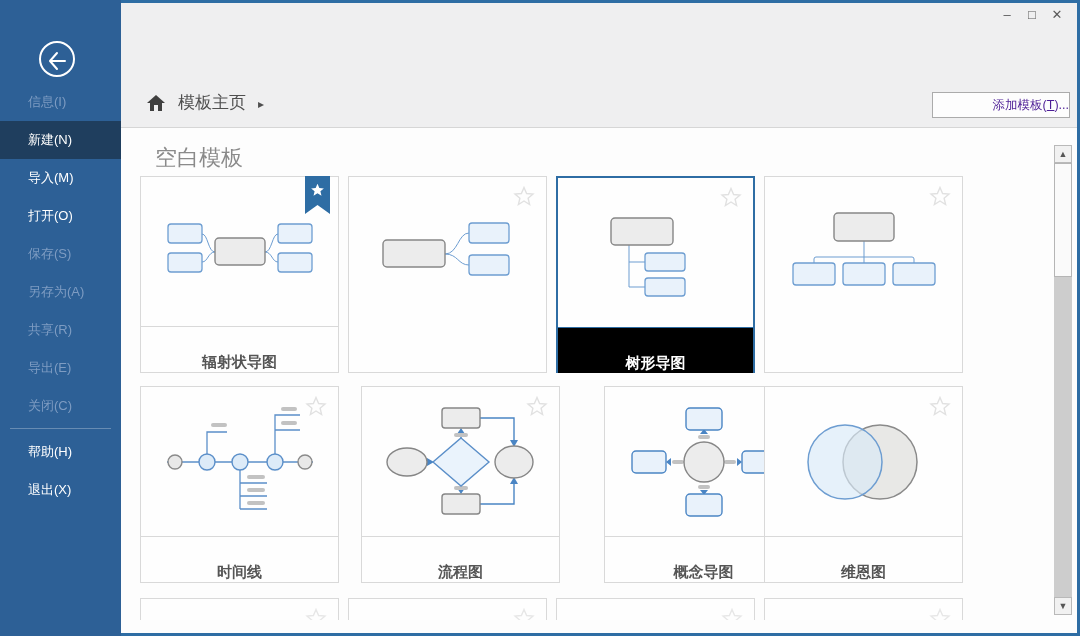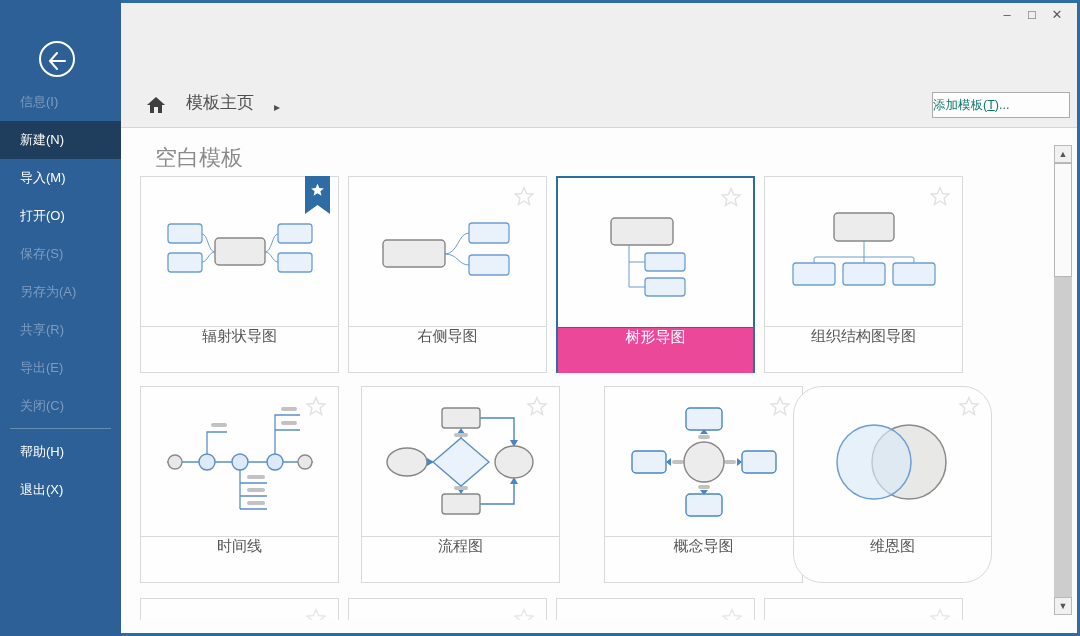--- a/index.html
+++ b/index.html
@@ -6,51 +6,51 @@
   html,body { background:#888; }
   body { font-family:"Liberation Sans","DejaVu Sans",sans-serif; }
 
   .window { position:relative; width:1080px; height:636px; background:#2e6da4; overflow:hidden; }
 
   
   .sidebar { position:absolute; left:0; top:0; width:121px; height:636px; background:#2d6096; z-index:3; }
   .back-btn { position:absolute; left:39px; top:41px; width:36px; height:36px; border:2px solid #fff; border-radius:50%; cursor:pointer; }
   .back-btn svg { display:block; margin:7px auto; }
   .sb-list { position:absolute; left:0; top:83px; width:121px; }
-  .sb-item { height:38px; line-height:38px; padding-left:20px; font-size:13px; color:#fff; cursor:pointer; white-space:nowrap; }
+  .sb-item { height:38px; line-height:38px; padding-left:28px; font-size:13px; color:#fff; cursor:pointer; white-space:nowrap; }
   .sb-item.disabled { color:#7e9cc2; }
   .sb-item.selected { background:#1f3e5e; }
   .sb-divider { height:1px; background:rgba(255,255,255,0.28); margin:3px 10px 4px 10px; }
 
   
   .main { position:absolute; left:121px; top:3px; right:3px; bottom:3px; background:#fdfdfd; z-index:2; }
 
   .topbar { position:absolute; left:0; top:0; right:0; height:125px; background:#efeff0; border-bottom:1px solid #d6d6d6; }
   .win-title { position:absolute; left:0; right:0; top:14px; text-align:center; font-family:"DejaVu Sans Mono","Liberation Mono",monospace; font-size:12px; color:#3d3d3d; }
   .win-controls { position:absolute; right:10px; top:2px; display:flex; gap:5px; }
   .win-controls span { width:20px; height:20px; line-height:20px; text-align:center; font-size:13px; color:#5a5a5a; cursor:pointer; }
 
-  .header-row { position:absolute; left:25px; top:88px; display:flex; align-items:flex-end; gap:20px; }
+  .header-row { position:absolute; left:25px; top:88px; display:flex; align-items:center; gap:12px; }
   .home-icon svg { display:block; }
   .breadcrumb-text { font-size:17px; color:#4f4f4f; }
   .breadcrumb-arrow { font-size:12px; color:#4f4f4f; padding-top:2px; }
 
-  .add-btn { position:absolute; right:7px; top:89px; width:138px; height:26px; background:#fdfdfd; border:1px solid #ababab; font-size:12.5px; color:#0f766e; text-align:left; line-height:24px; cursor:pointer; }
+  .add-btn { position:absolute; right:7px; top:89px; width:138px; height:26px; background:#fdfdfd; border:1px solid #ababab; font-size:12.5px; color:#4c1d95; text-align:right; line-height:24px; cursor:pointer; }
   .add-btn .mn { text-decoration:underline; }
 
   .content { position:absolute; left:0; top:126px; right:0; bottom:13px; overflow:hidden; background:#fdfdfd; }
   .section-title { position:absolute; left:34px; top:14px; font-size:22px; color:#8a8a8a; }
 
   
   .card { position:absolute; width:199px; height:197px; background:#fefefe; border:1px solid #d9d9d9; cursor:pointer; }
   .card .thumb { position:relative; height:149px; }
   .card .thumb > svg.art { position:absolute; left:50%; top:50%; transform:translate(-50%,-50%); }
-  .card .card-label { height:46px; border-top:1px solid #d9d9d9; display:flex; align-items:flex-start; justify-content:center; font-size:15px; color:#555; }
+  .card .card-label { height:46px; border-top:1px solid #d9d9d9; display:flex; align-items:flex-end; justify-content:center; font-size:15px; color:#555;font-weight:bold; }
   .card.selected { border:2px solid #2e6da4; }
-  .card.selected .card-label { background:#ec4899; border-top-color:#2e6da4; color:#fff; height:46px; }
+  .card.selected .card-label { background:#000000; border-top-color:#2e6da4; color:#fff; height:46px; }
   .star-outline { position:absolute; top:8px; right:10px; }
   .ribbon { position:absolute; top:-1px; right:8px; width:25px; height:38px; background:#2e6da4; clip-path:polygon(0 0,100% 0,100% 100%,50% 76%,0 100%); display:flex; justify-content:center; }
   .ribbon svg { margin-top:6px; }
   .card.partial { top:469px; height:197px; }
 
   
   .scrollbar { position:absolute; right:5px; top:142px; width:18px; bottom:18px; background:#cdcdcd; }
   .sb-btn { position:absolute; left:0; width:18px; height:18px; background:#f1f1f1; border:1px solid #b9b9b9; color:#555; font-size:9px; text-align:center; line-height:17px; cursor:pointer; }
   .sb-btn.up { top:0; }
   .sb-btn.down { bottom:0; }
@@ -142,23 +142,20 @@
             <rect x="106" y="26" width="40" height="20" rx="3" fill="#e9f2fb" stroke="#6d9dd1" stroke-width="1.3"></rect>
             <rect x="106" y="58" width="40" height="20" rx="3" fill="#e9f2fb" stroke="#6d9dd1" stroke-width="1.3"></rect>
             <rect x="20" y="43" width="62" height="27" rx="4" fill="#ececec" stroke="#868686" stroke-width="1.4"></rect>
           </svg>
           <span class="star-outline">
             <svg width="24" height="24" viewBox="0 0 24 24">
                 <path d="M12 2.5l2.6 6 6.4.5-4.9 4.2 1.5 6.3L12 16l-5.6 3.5 1.5-6.3L3 9l6.4-.5z" fill="none" stroke="#e1e1e1" stroke-width="1.4"></path>
               </svg>
           </span>
         </div>
-        <div class="card-label">
-            <span>右侧导图</span>
-          </div>
       </div>
 
       <div class="card selected" style="left:435px; top:47px;">
         <div class="thumb">
           <svg class="art" width="170" height="110" viewBox="0 0 170 110">
             <path d="M58 47 V64 H74" stroke="#6d9dd1" fill="none"></path>
             <path d="M58 64 V89 H74" stroke="#6d9dd1" fill="none"></path>
             <rect x="40" y="20" width="62" height="27" rx="4" fill="#ececec" stroke="#868686" stroke-width="1.4"></rect>
             <rect x="74" y="55" width="40" height="18" rx="3" fill="#e9f2fb" stroke="#6d9dd1" stroke-width="1.3"></rect>
             <rect x="74" y="80" width="40" height="18" rx="3" fill="#e9f2fb" stroke="#6d9dd1" stroke-width="1.3"></rect>
@@ -183,23 +180,20 @@
             <rect x="14" y="66" width="42" height="22" rx="3" fill="#e9f2fb" stroke="#6d9dd1" stroke-width="1.3"></rect>
             <rect x="64" y="66" width="42" height="22" rx="3" fill="#e9f2fb" stroke="#6d9dd1" stroke-width="1.3"></rect>
             <rect x="114" y="66" width="42" height="22" rx="3" fill="#e9f2fb" stroke="#6d9dd1" stroke-width="1.3"></rect>
           </svg>
           <span class="star-outline">
             <svg width="24" height="24" viewBox="0 0 24 24">
                 <path d="M12 2.5l2.6 6 6.4.5-4.9 4.2 1.5 6.3L12 16l-5.6 3.5 1.5-6.3L3 9l6.4-.5z" fill="none" stroke="#e1e1e1" stroke-width="1.4"></path>
               </svg>
           </span>
         </div>
-        <div class="card-label">
-            <span>组织结构图导图</span>
-          </div>
       </div>
 
       <div class="card" style="left:19px; top:257px;">
         <div class="thumb">
           <svg class="art" width="170" height="120" viewBox="0 0 170 120">
             <path d="M12 60 H158" stroke="#5b8fc9" stroke-width="1.5" fill="none"></path>
             <path d="M52 52 V30 H72" stroke="#5b8fc9" stroke-width="1.3" fill="none"></path>
             <rect x="56" y="21" width="16" height="4" rx="2" fill="#c2c2c2"></rect>
             <path d="M120 52 V13 H145 M120 28 H145" stroke="#5b8fc9" stroke-width="1.3" fill="none"></path>
             <rect x="126" y="5" width="16" height="4" rx="2" fill="#c2c2c2"></rect>
@@ -278,21 +272,21 @@
             <svg width="24" height="24" viewBox="0 0 24 24">
                 <path d="M12 2.5l2.6 6 6.4.5-4.9 4.2 1.5 6.3L12 16l-5.6 3.5 1.5-6.3L3 9l6.4-.5z" fill="none" stroke="#e1e1e1" stroke-width="1.4"></path>
               </svg>
           </span>
         </div>
         <div class="card-label">
             <span>概念导图</span>
           </div>
       </div>
 
-      <div class="card" style="left:672px; top:257px;border-radius:29px;">
+      <div class="card" style="left:643px; top:257px;">
         <div class="thumb">
           <svg class="art" width="170" height="120" viewBox="0 0 170 120">
             <circle cx="101" cy="60" r="37" fill="#e8e8e6" stroke="#8a8a8a" stroke-width="1.5"></circle>
             <circle cx="66" cy="60" r="37" fill="#d9e9f8" fill-opacity="0.65" stroke="#6d9dd1" stroke-width="1.5"></circle>
           </svg>
           <span class="star-outline">
             <svg width="24" height="24" viewBox="0 0 24 24">
                 <path d="M12 2.5l2.6 6 6.4.5-4.9 4.2 1.5 6.3L12 16l-5.6 3.5 1.5-6.3L3 9l6.4-.5z" fill="none" stroke="#e1e1e1" stroke-width="1.4"></path>
               </svg>
           </span>

